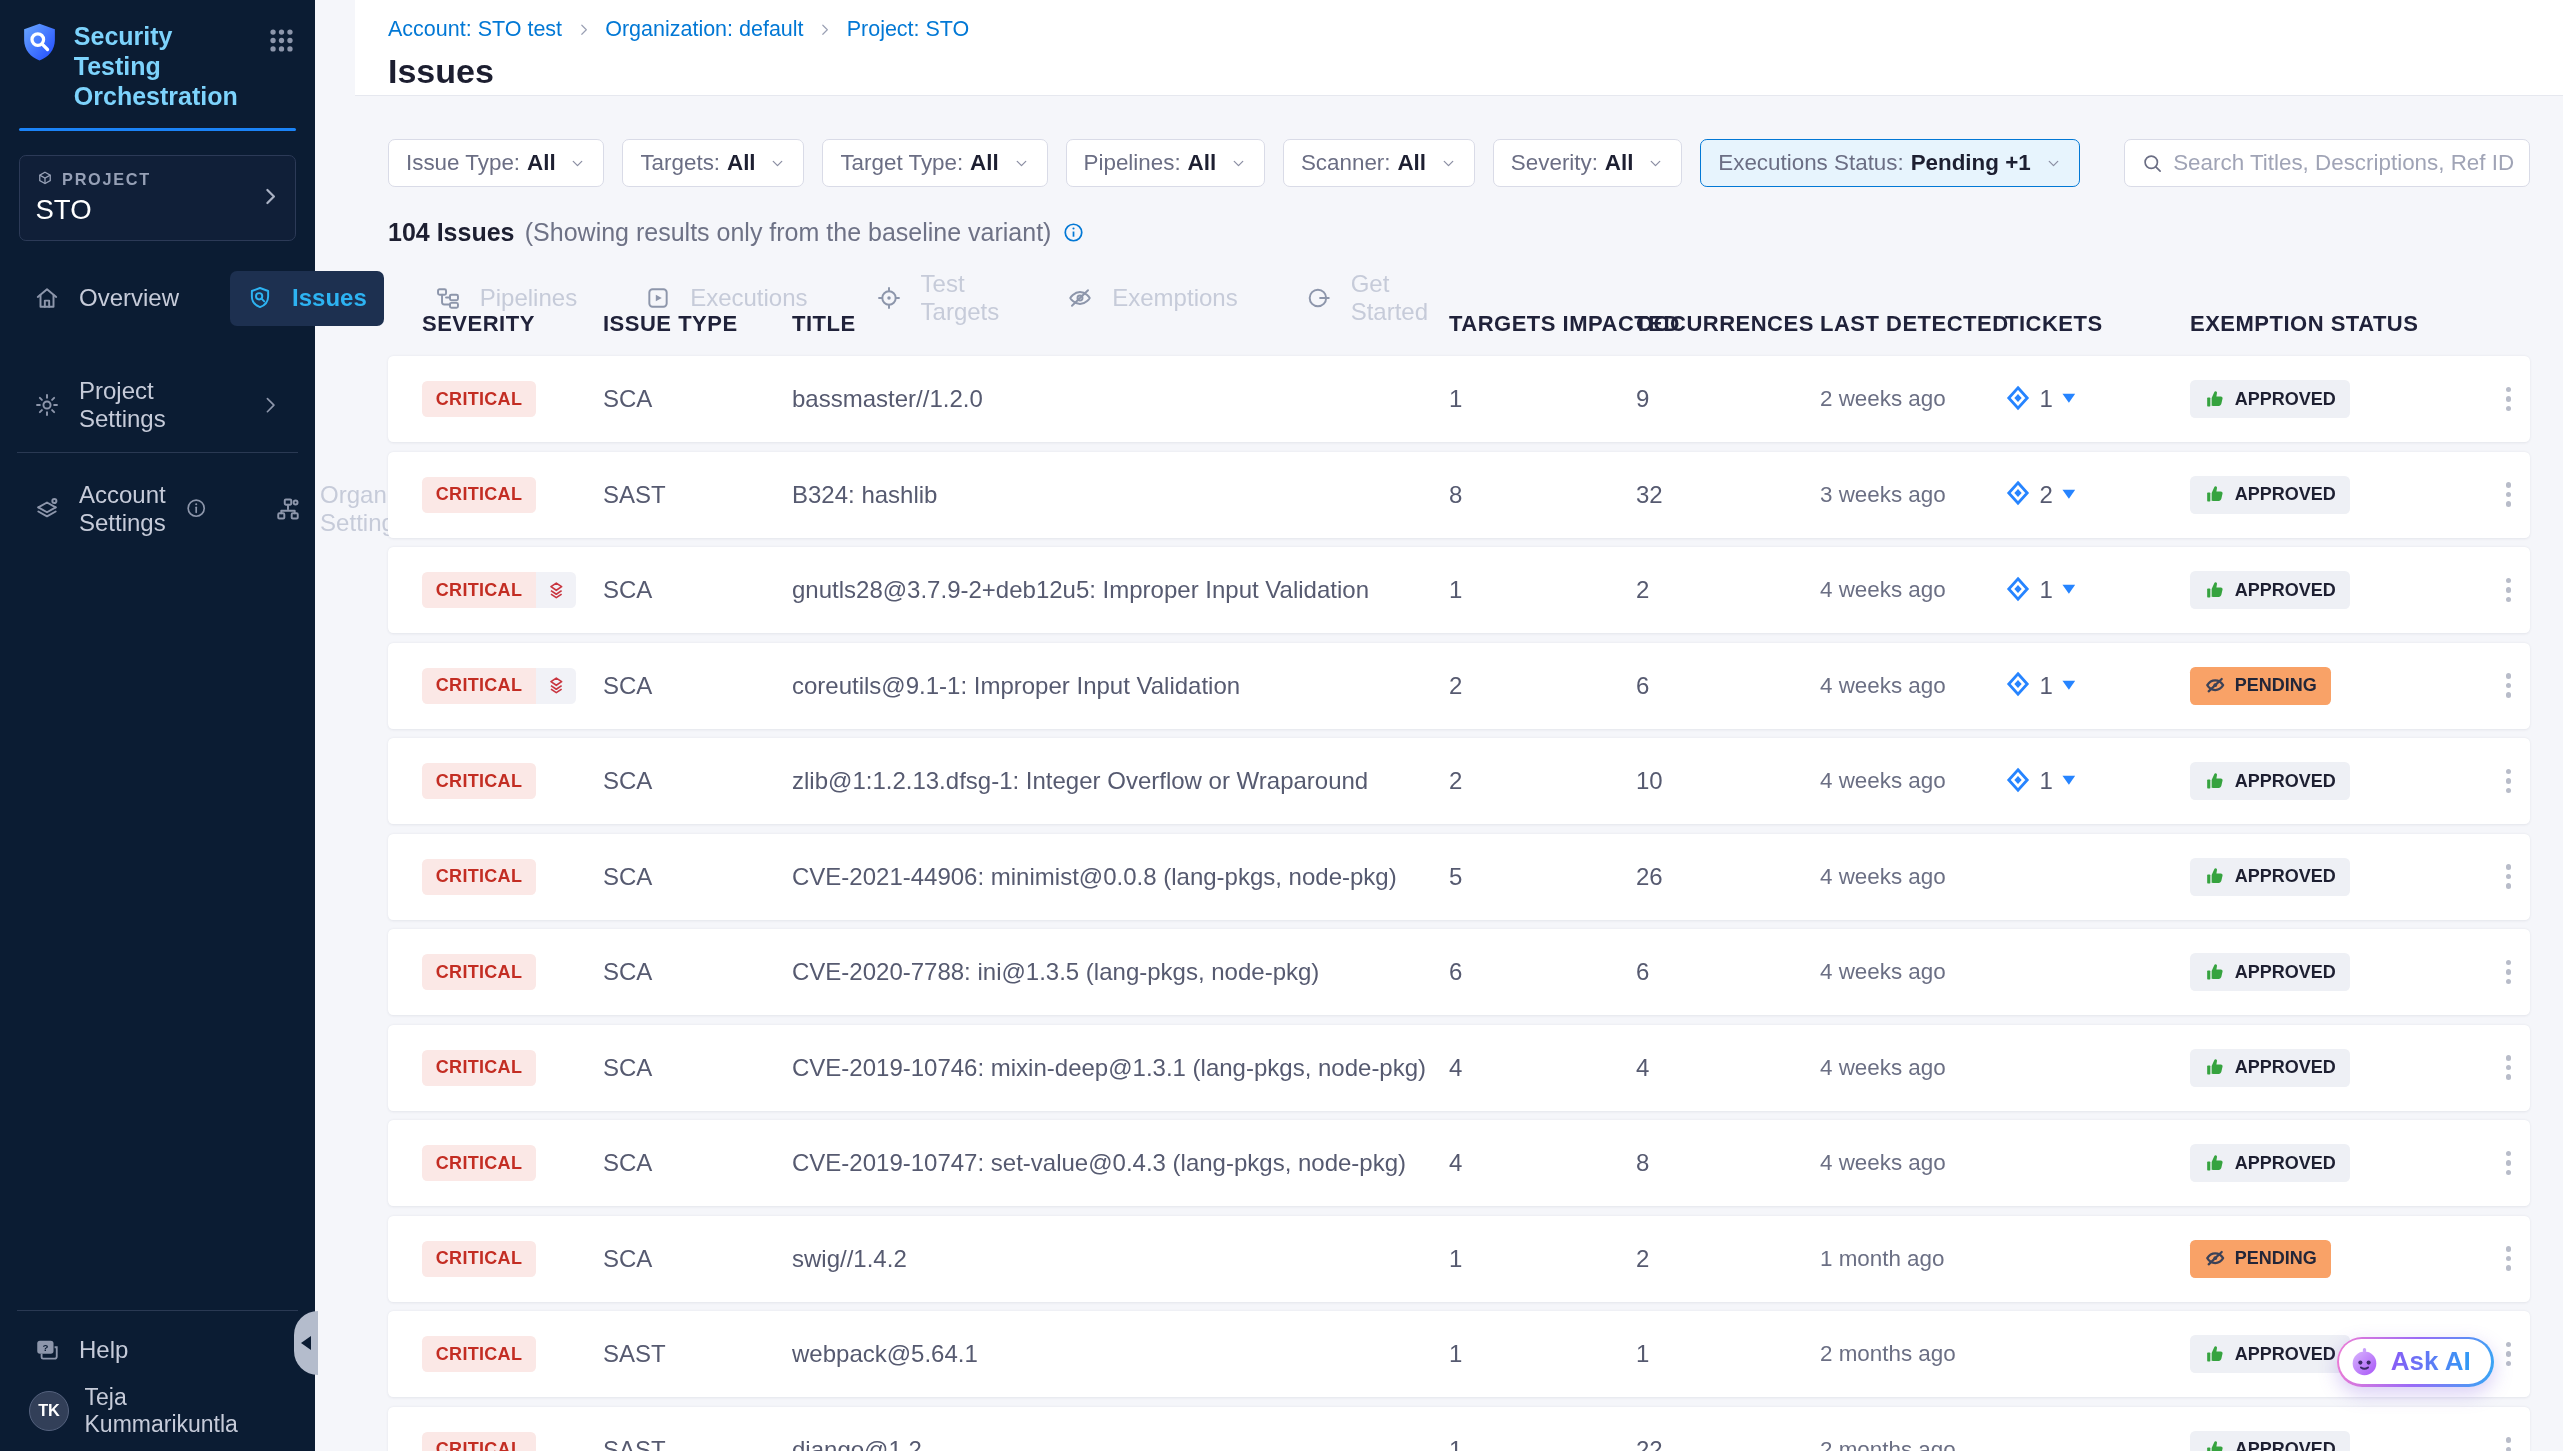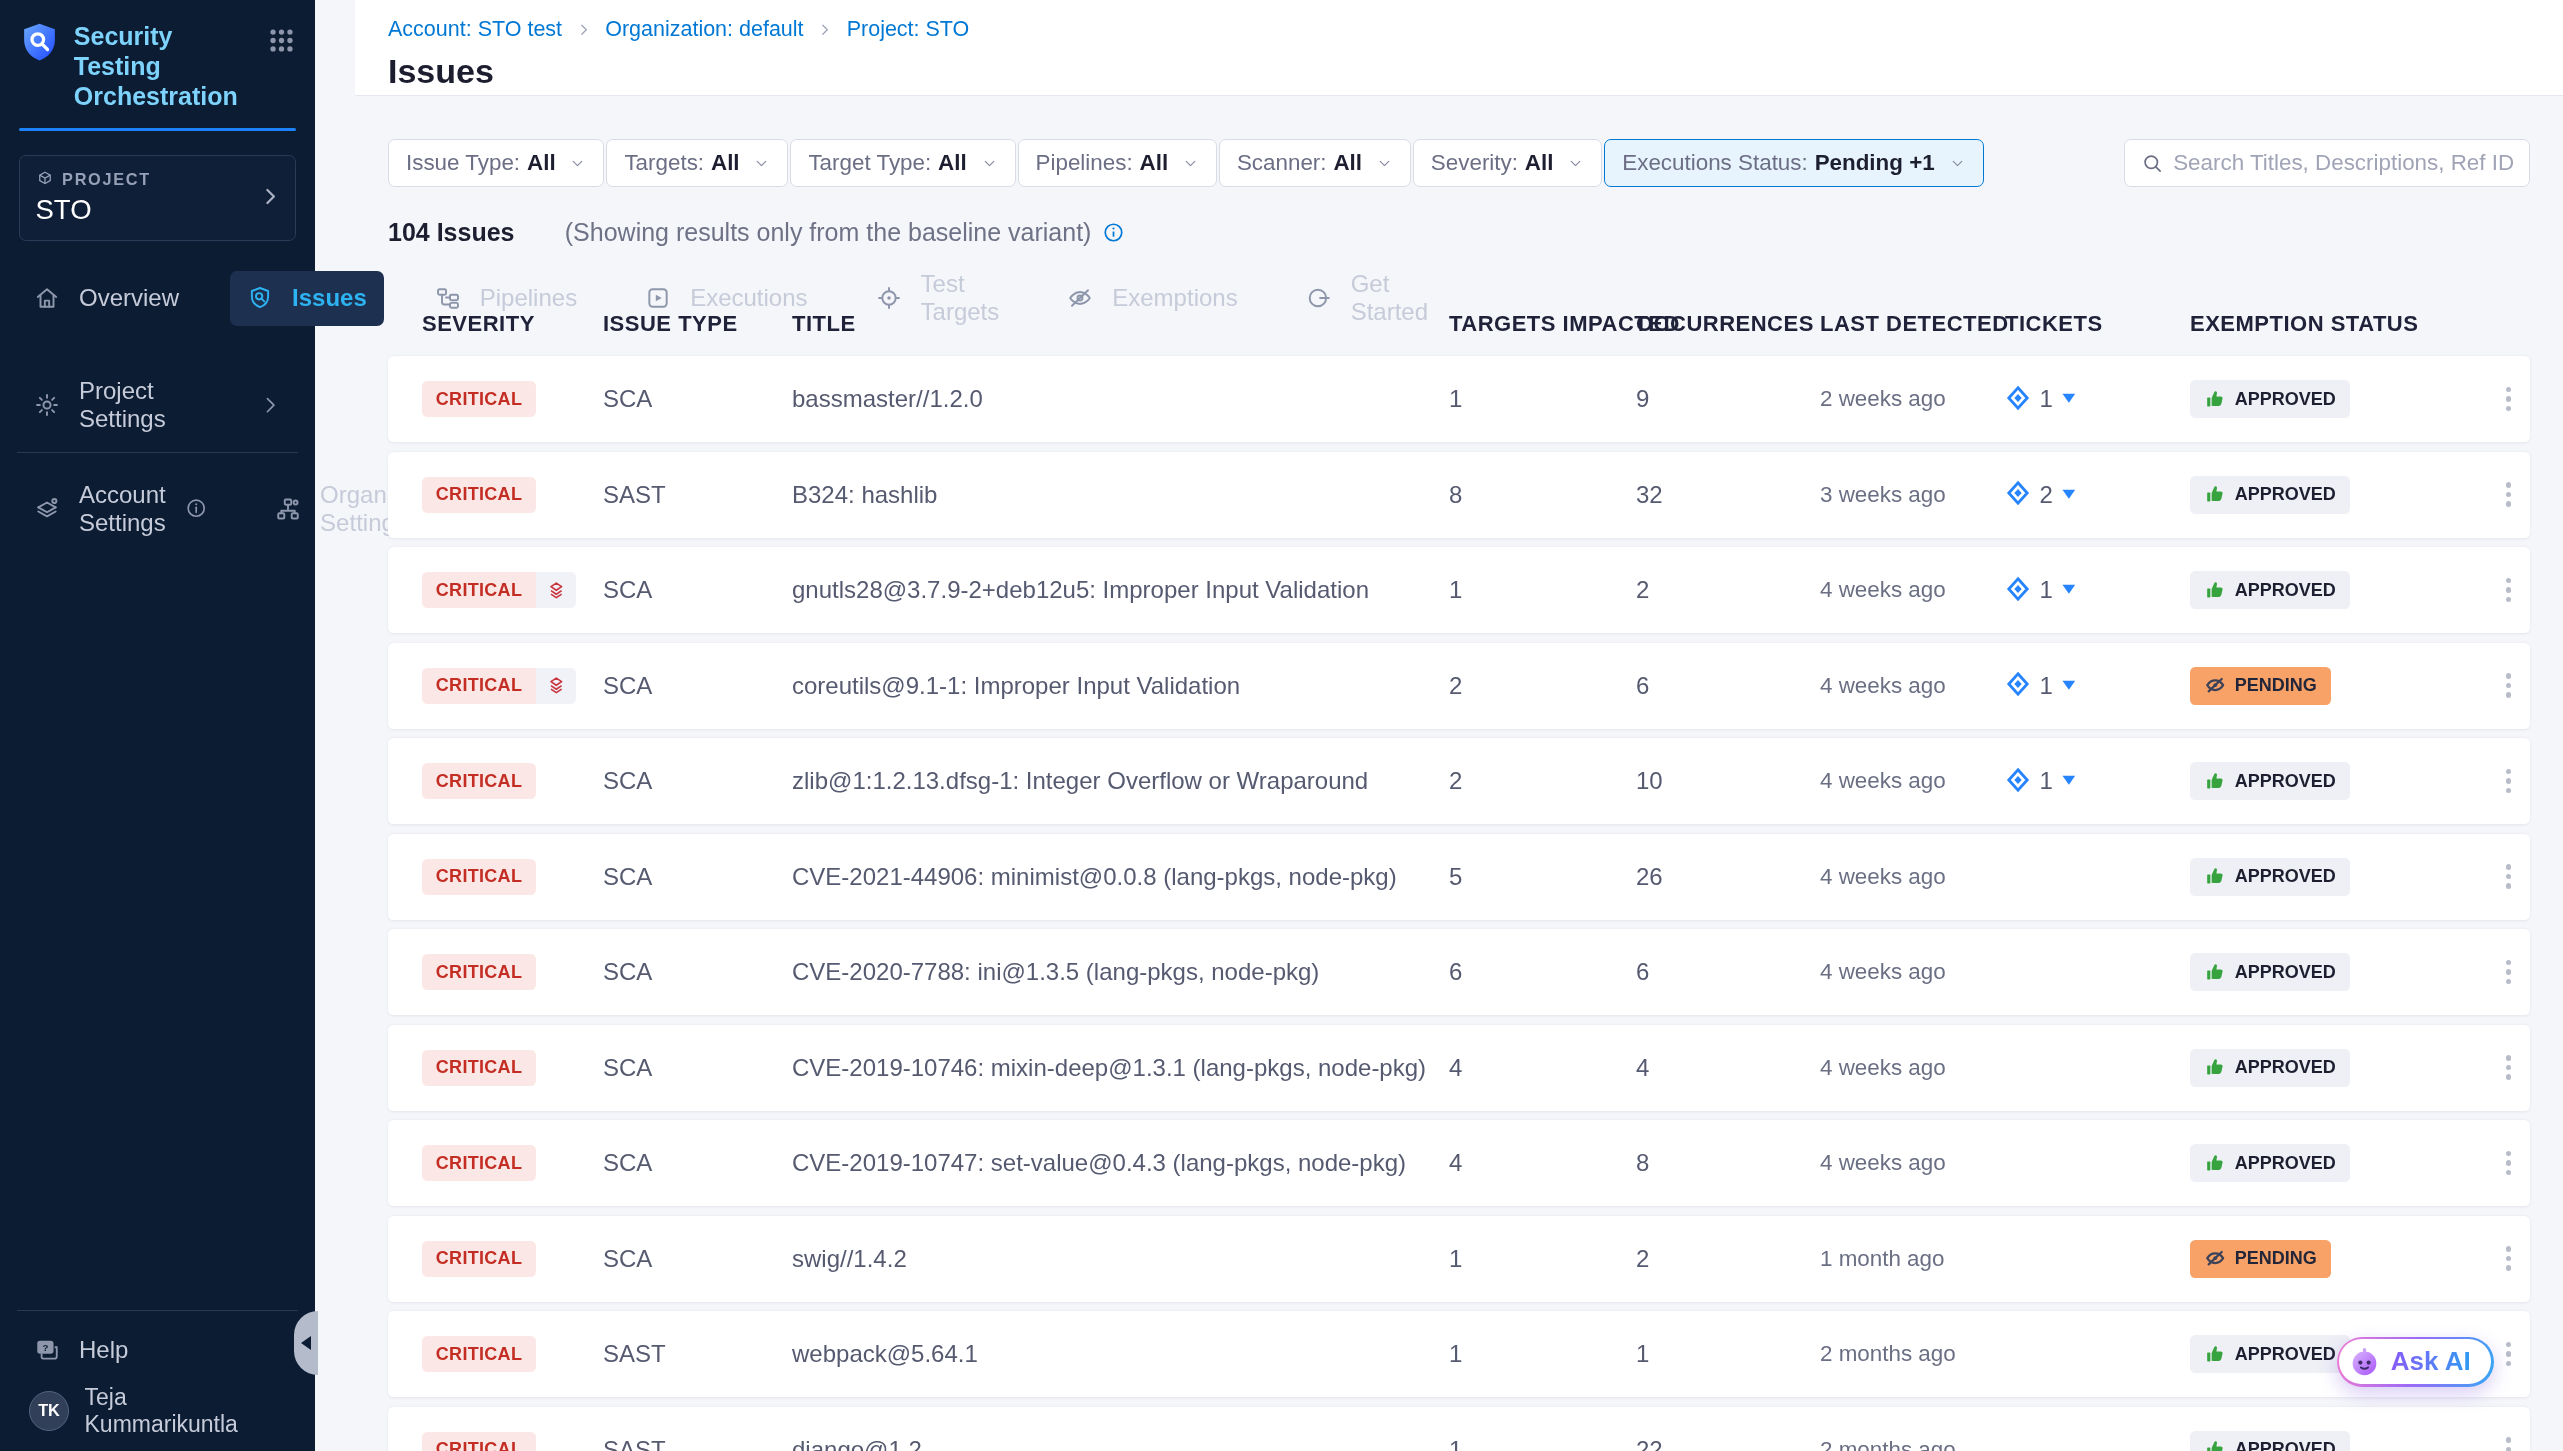--- a/index.html
+++ b/index.html
@@ -45,36 +45,36 @@
   
   main { flex:1; position:relative; overflow:hidden; display:flex; flex-direction:column;padding-left:40px; }
   .page-header { background:#ffffff; border-bottom:0.9px solid #e6e8ef; padding:17px 33px 13.8px 33px; min-height:96px; }
   .breadcrumb { display:flex; align-items:center; gap:13.8px; font-size:21.5px; }
   .crumb { color:#0278d5; cursor:pointer; }
   .crumb-sep { color:#9aa0b4; display:inline-flex; }
   .crumb-sep svg { width:15.5px; height:15.5px; }
   .page-title { font-size:34px; font-weight:bold; color:#1c1e30; margin-top:10.3px; }
 
   .content { padding:0 33px; flex:1; }
-  .filter-row { margin-top:43px; display:flex; align-items:center; gap:2px; }
+  .filter-row { margin-top:43px; display:flex; align-items:center; gap:18px; }
   .filter-pill { height:48px; background:#fff; border:0.9px solid #d9dbe7; border-radius:6.9px; display:flex; align-items:center; padding:0 17px; font-size:22.4px; cursor:pointer; white-space:nowrap; }
   .filter-pill .f-label { color:#6b6e84; margin-right:6.9px; }
   .filter-pill .f-value { color:#1d1f31; font-weight:bold; }
   .filter-pill .f-caret { margin-left:13.8px; color:#8b8fa3; display:inline-flex; }
   .filter-pill .f-caret svg { width:17px; height:17px; }
   .filter-pill.active { border:1.7px solid #0278d5; background:#e7f4fd; }
   .search-box { margin-left:auto; width:406px; height:48px; background:#fff; border:0.9px solid #d9dbe7; border-radius:6.9px; display:flex; align-items:center; padding:0 15.5px; gap:10.3px; }
   .search-box .icon { color:#6b6e84; display:inline-flex; }
   .search-box .icon svg { width:22.4px; height:22.4px; }
   .search-box input { border:none; outline:none; flex:1; font-size:22.4px; color:#1d1f31; background:transparent; font-family:"Liberation Sans", sans-serif; }
   .search-box input::placeholder { color:#a0a4b6; }
 
   .count-line { margin-top:31px; display:flex; align-items:center; gap:10.3px; font-size:25px; }
   .count-strong { font-weight:bold; color:#1d1f31; }
-  .count-note { color:#6e7286;margin-left:40px; }
+  .count-note { color:#6e7286; }
   .count-info { color:#0278d5; display:inline-flex; cursor:pointer; }
   .count-info svg { width:23px; height:23px; }
 
   .t-grid { display:grid; grid-template-columns:181px 189px 657px 187px 184px 185px 185px 307px 1fr; align-items:center; padding-left:34px; padding-right:13.8px; }
   .t-head { margin-top:64px; font-size:22px; font-weight:bold; letter-spacing:0.5px; color:#20223a; }
   .t-head span { white-space:nowrap; }
   .t-body { margin-top:19px; }
   .t-row { background:#ffffff; border-radius:5.2px; height:86px; margin-bottom:9.5px; box-shadow:0 0.9px 2.6px rgba(25,35,70,.08); cursor:pointer; }
 
   .sev-wrap { display:flex; align-items:center; }

